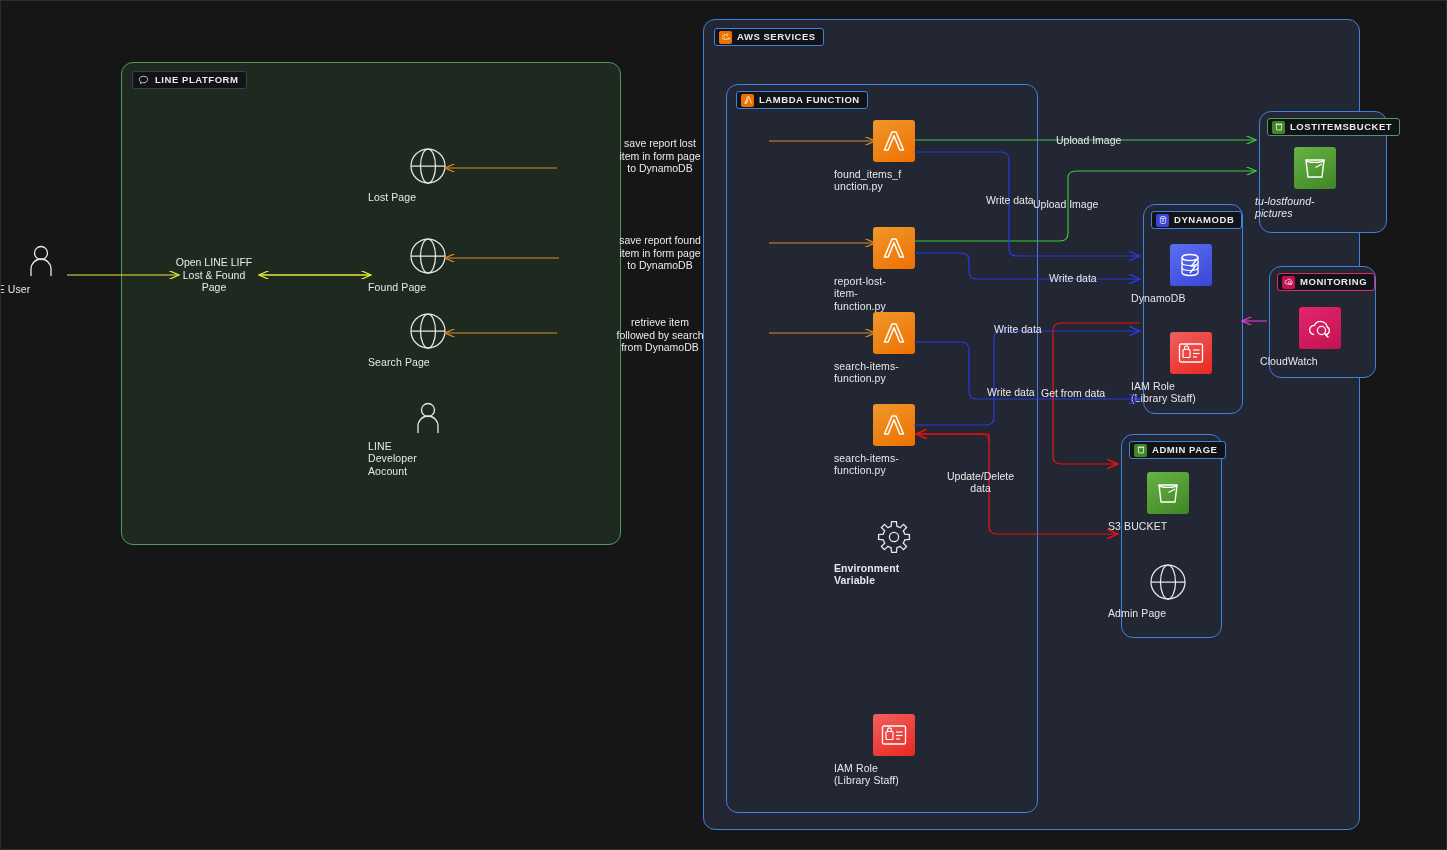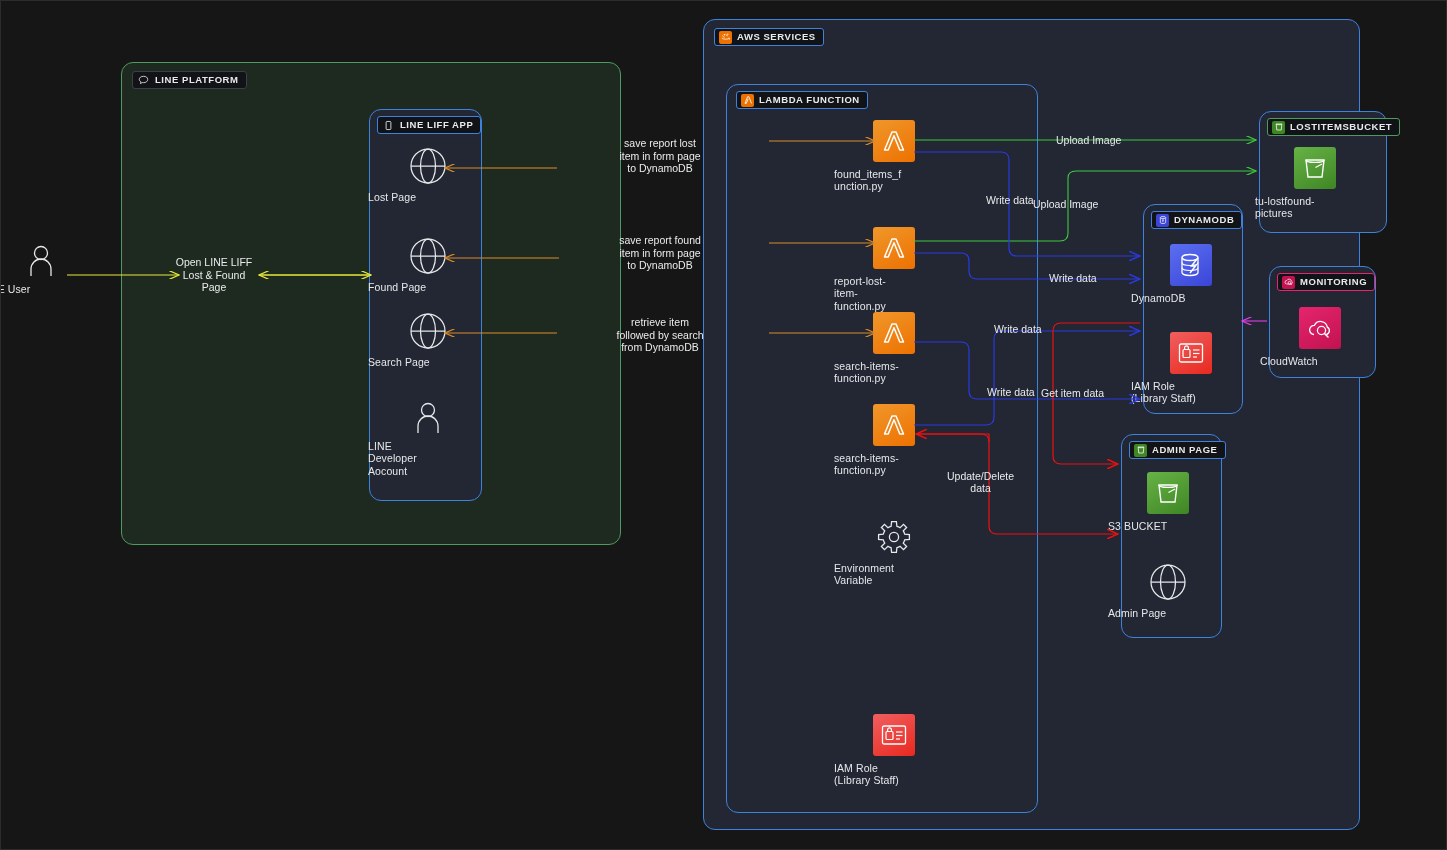--- a/index.html
+++ b/index.html
@@ -119,30 +119,20 @@
     <div class="badge plain">
       <span class="badge-ico">
         <svg width="11" height="11" viewBox="0 0 12 12">
             <path d="M6 1.4c-2.6 0-4.6 1.5-4.6 3.4 0 1.1.7 2.1 1.8 2.7l-.5 1.9 2-1.2c.4.1.9.2 1.3.2 2.6 0 4.6-1.5 4.6-3.6S8.6 1.4 6 1.4z" fill="none" stroke="#e9eaec" stroke-width="0.9"></path>
           </svg>
       </span>
       <span class="badge-text">LINE PLATFORM</span>
     </div>
   </div>
 
-  <div class="group grp-blue" style="left:368px; top:108px; width:113px; height:392px;">
-    <div class="badge" style="top:6px;left:7px;">
-      <span class="badge-ico">
-        <svg width="11" height="11" viewBox="0 0 12 12">
-            <rect x="3.4" y="1.6" width="5.2" height="8.8" rx="1" fill="none" stroke="#e9eaec" stroke-width="0.95"></rect>
-          </svg>
-      </span>
-      <span class="badge-text">LINE LIFF APP</span>
-    </div>
-  </div>
 
   <div class="group grp-blue" style="left:702px; top:18px; width:657px; height:811px;">
     <div class="badge">
       <span class="badge-ico" style="background:#ed7100;">
         <svg width="10" height="10" viewBox="0 0 12 12">
             <path d="M2 4.6c.3.9 1 1.5 1.9 1.6M6 3.2c.8.1 1.4.7 1.6 1.4M1.4 7.6c2 1.4 5.6 1.5 8.2.3M9.6 7.2l.7.5-.2.9" fill="none" stroke="#fff" stroke-width="0.9" stroke-linecap="round"></path>
             <circle cx="4.1" cy="3.3" r="0.8" fill="#fff"></circle>
             <circle cx="8.2" cy="2.6" r="0.7" fill="#fff"></circle>
           </svg>
       </span>
@@ -373,21 +363,21 @@
 
   <div class="node" style="left:893px; top:516px;">
     <div class="glyph" style="height:40px;">
       <svg width="38" height="38" viewBox="0 0 38 38">
           <g fill="none" stroke="#e6e8ea" stroke-width="1.3">
             <circle cx="19" cy="19" r="4.6"></circle>
             <path d="M19,3.6 L21.4,3.6 L21.9,8.3 A11,11 0 0 1 25.1,9.7 L28.5,6.4 L31.6,9.5 L28.3,12.9 A11,11 0 0 1 29.7,16.1 L34.4,16.6 L34.4,21.4 L29.7,21.9 A11,11 0 0 1 28.3,25.1 L31.6,28.5 L28.5,31.6 L25.1,28.3 A11,11 0 0 1 21.9,29.7 L21.4,34.4 L16.6,34.4 L16.1,29.7 A11,11 0 0 1 12.9,28.3 L9.5,31.6 L6.4,28.5 L9.7,25.1 A11,11 0 0 1 8.3,21.9 L3.6,21.4 L3.6,16.6 L8.3,16.1 A11,11 0 0 1 9.7,12.9 L6.4,9.5 L9.5,6.4 L12.9,9.7 A11,11 0 0 1 16.1,8.3 L16.6,3.6 Z"></path>
           </g>
         </svg>
     </div>
-    <div class="caption" style="white-space:pre-line;">Environment
+    <div class="caption" style="white-space:pre-line;font-weight:bold;">Environment
 Variable</div>
   </div>
 
 
   <div class="node" style="left:893px; top:712px;">
     <div class="glyph" style="height:44px;">
       <div class="sq sq-iam">
         <svg width="28" height="26" viewBox="0 0 28 26">
             <rect x="2.5" y="4" width="23" height="18" rx="1.6" fill="none" stroke="#fff" stroke-width="1.3"></rect>
             <rect x="6" y="9.5" width="7" height="8" rx="1" fill="none" stroke="#fff" stroke-width="1.2"></rect>
@@ -395,21 +385,21 @@
             <line x1="16" y1="10" x2="22.5" y2="10" stroke="#fff" stroke-width="1.2"></line>
             <line x1="16" y1="13.5" x2="22.5" y2="13.5" stroke="#fff" stroke-width="1.2"></line>
             <line x1="16" y1="17" x2="20" y2="17" stroke="#fff" stroke-width="1.2"></line>
           </svg>
       </div>
     </div>
     <div class="caption" style="white-space:pre-line;">IAM Role
 (Library Staff)</div>
   </div>
 
-  <div class="node" style="left:1314px; top:145px;">
+  <div class="node" style="left:1314px; top:145px;font-style:italic;">
     <div class="glyph" style="height:44px;">
       <div class="sq sq-s3">
         <svg width="28" height="28" viewBox="0 0 28 28">
             <path d="M5,6 h18 l-2,17 H7 Z" fill="none" stroke="#fff" stroke-width="1.4"></path>
             <path d="M5,6 c0,1.4 4,2.4 9,2.4 s9,-1 9,-2.4" fill="none" stroke="#fff" stroke-width="1.4"></path>
             <path d="M14.5,13.5 L21,10" fill="none" stroke="#fff" stroke-width="1.2"></path>
           </svg>
       </div>
     </div>
     <div class="caption" style="white-space:pre-line;">tu-lostfound-
@@ -500,18 +490,18 @@
 from DynamoDB</div>
 
   <div class="edge-label" style="left:1055px; top:133px;">Upload Image</div>
   <div class="edge-label" style="left:1032px; top:197px;">Upload Image</div>
 
   <div class="edge-label" style="left:985px; top:193px;">Write data</div>
   <div class="edge-label" style="left:1048px; top:271px;">Write data</div>
   <div class="edge-label" style="left:993px; top:322px;">Write data</div>
   <div class="edge-label" style="left:986px; top:385px;">Write data</div>
 
-  <div class="edge-label" style="left:1040px; top:386px;">Get item data</div>
+  <div class="edge-label" style="left:1040px; top:386px;">Get from data</div>
 
   <div class="edge-label" style="left:946px; top:469px; white-space:pre-line; text-align:center;">Update/Delete
 data</div>
 
 </div>
 
 </body></html>

